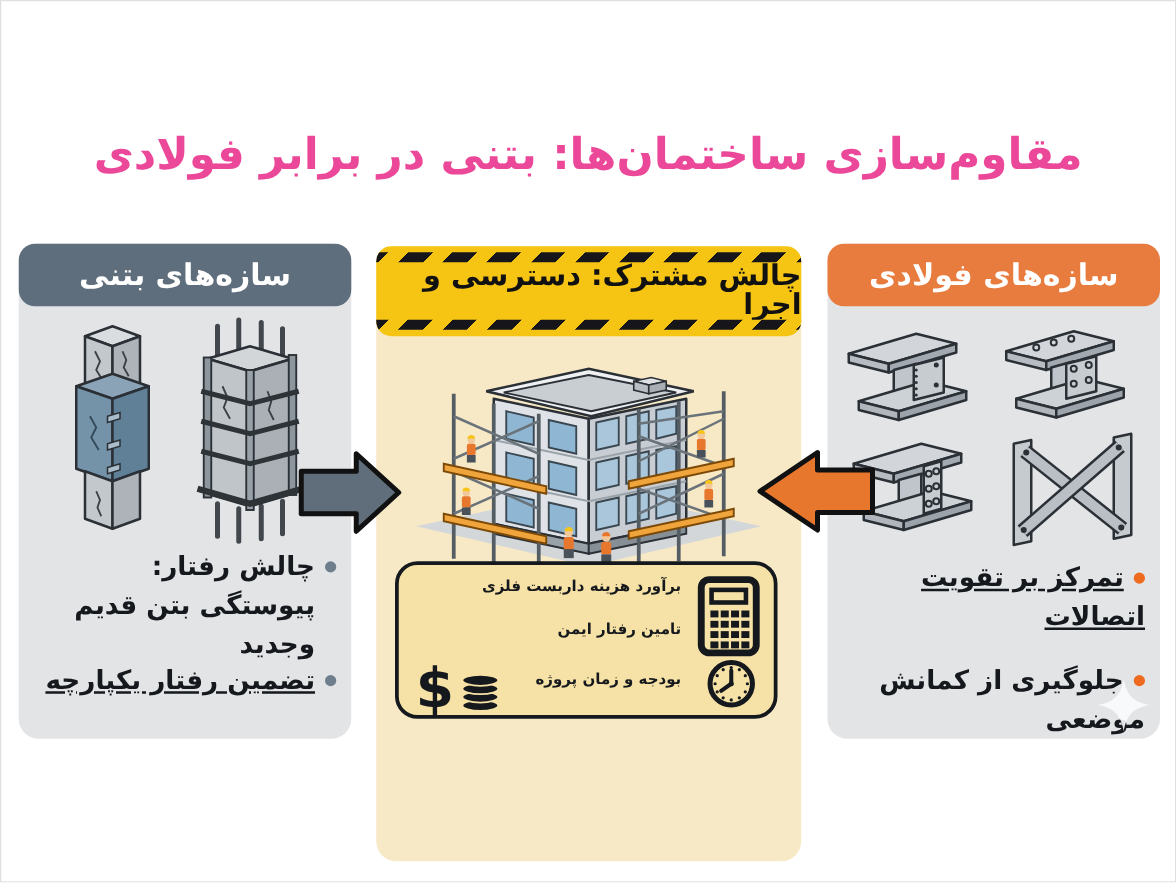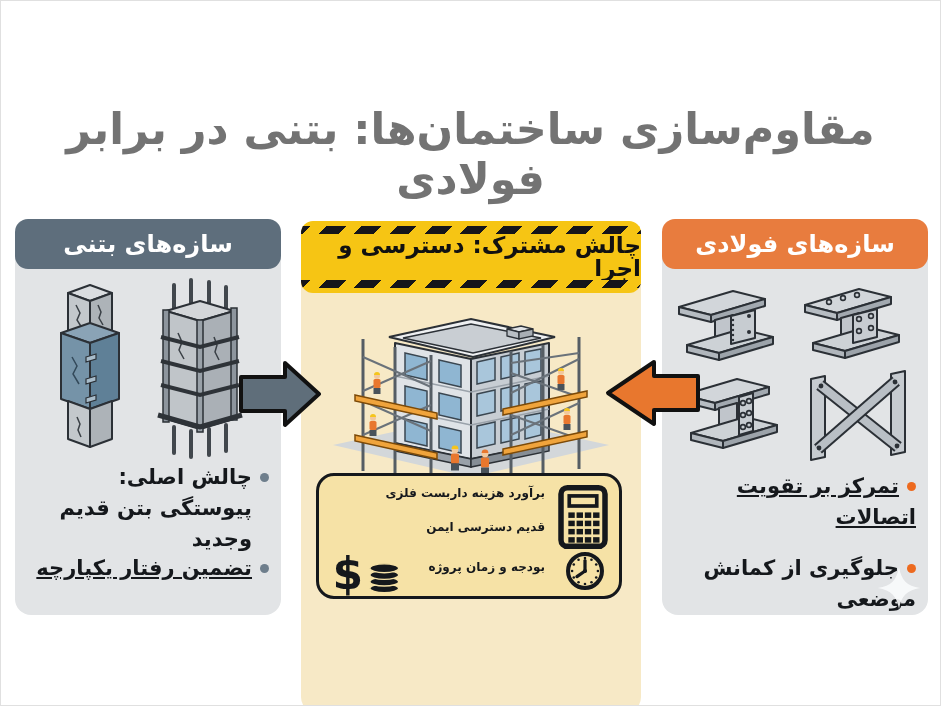--- a/index.html
+++ b/index.html
@@ -1,20 +1,20 @@
 <!DOCTYPE html>
 <html lang="fa"><head>
 <meta charset="utf-8">
 <style>
   html,body{margin:0;padding:0;background:#fff;}
   .canvas{position:relative;width:941px;height:706px;background:#ffffff;overflow:hidden;
           font-family:"DejaVu Sans",sans-serif;border:1px solid #e0e0e0;box-sizing:border-box;}
   .title{position:absolute;left:0;right:0;top:103px;text-align:center;direction:rtl;
-         font-size:43px;font-weight:bold;color:#737373;}
-  .panel{position:absolute;border-radius:16px;margin-top:24px;}
+         font-size:35px;font-weight:bold;color:#ec4899;}
+  .panel{position:absolute;border-radius:16px;}
   .gray{background:#e2e4e6;}
   .left-panel{left:14px;top:194px;width:266px;height:396px;}
   .center-panel{left:300px;top:196px;width:340px;height:492px;background:#f7e9c6;}
   .right-panel{left:661px;top:194px;width:266px;height:396px;}
   .panel-header{position:absolute;top:0;left:0;right:0;height:50px;border-radius:13px;
                 display:flex;align-items:center;justify-content:center;direction:rtl;
                 font-weight:bold;font-size:24px;color:#fff;}
   .slate{background:#5e6e7c;}
   .orange{background:#e87c3e;text-align:center;}
   .hazard{height:72px;background:#f6c514;color:#111;flex-direction:column;
@@ -100,21 +100,21 @@
       <rect x="169" y="43" width="6" height="112" fill="#99a1a8" stroke="#2b3036" stroke-width="1.5"></rect>
       <g stroke="#2e3338" stroke-width="4" fill="none">
         <path d="M133,60 L172,70 L211,60"></path>
         <path d="M133,84 L172,94 L211,84"></path>
         <path d="M133,108 L172,118 L211,108"></path>
         <path d="M130,138 L172,150 L214,138" stroke-width="5"></path>
       </g>
     </svg>
 
     <div class="bullet" id="lb1">
-      <div><span class="dot dot-slate"></span><span>چالش اصلی:</span></div>
+      <div><span class="dot dot-slate"></span><span>چالش رفتار:</span></div>
       <div class="cont-line">پیوستگی بتن قدیم وجدید</div>
     </div>
     <div class="bullet" id="lb2">
       <span class="dot dot-slate"></span><span>تضمین رفتار یکپارچه</span>
     </div>
   </section>
 
   <section class="panel center-panel">
     <div class="panel-header hazard">
       <div class="stripe top"></div>
@@ -250,21 +250,21 @@
             <rect x="21" y="49" width="7" height="6"></rect>
             <rect x="30" y="49" width="7" height="6"></rect>
             <rect x="39" y="49" width="7" height="6"></rect>
           <rect x="12" y="58" width="7" height="6"></rect>
             <rect x="21" y="58" width="7" height="6"></rect>
             <rect x="30" y="58" width="7" height="6"></rect>
             <rect x="39" y="58" width="7" height="6"></rect>
         </g>
       </svg>
       <div class="box-line l1">برآورد هزینه داربست فلزی</div>
-      <div class="box-line l2">قدیم دسترسی ایمن</div>
+      <div class="box-line l2">تامین رفتار ایمن</div>
       <svg class="clock" viewBox="0 0 52 52">
         <circle cx="26" cy="26" r="21" fill="none" stroke="#15181c" stroke-width="5"></circle>
         <g fill="#15181c">
           <circle cx="42" cy="26" r="1.6"></circle>
             <circle cx="39.9" cy="34" r="1.6"></circle>
             <circle cx="34" cy="39.9" r="1.6"></circle>
             <circle cx="26" cy="42" r="1.6"></circle>
           <circle cx="18" cy="39.9" r="1.6"></circle>
             <circle cx="12.1" cy="34" r="1.6"></circle>
             <circle cx="10" cy="26" r="1.6"></circle>

